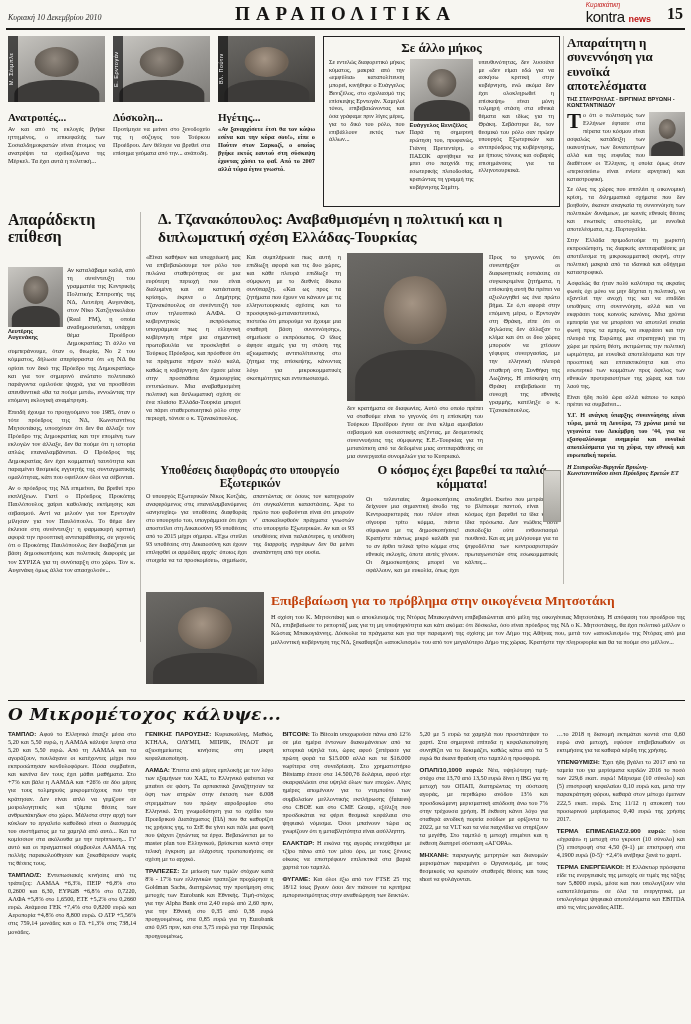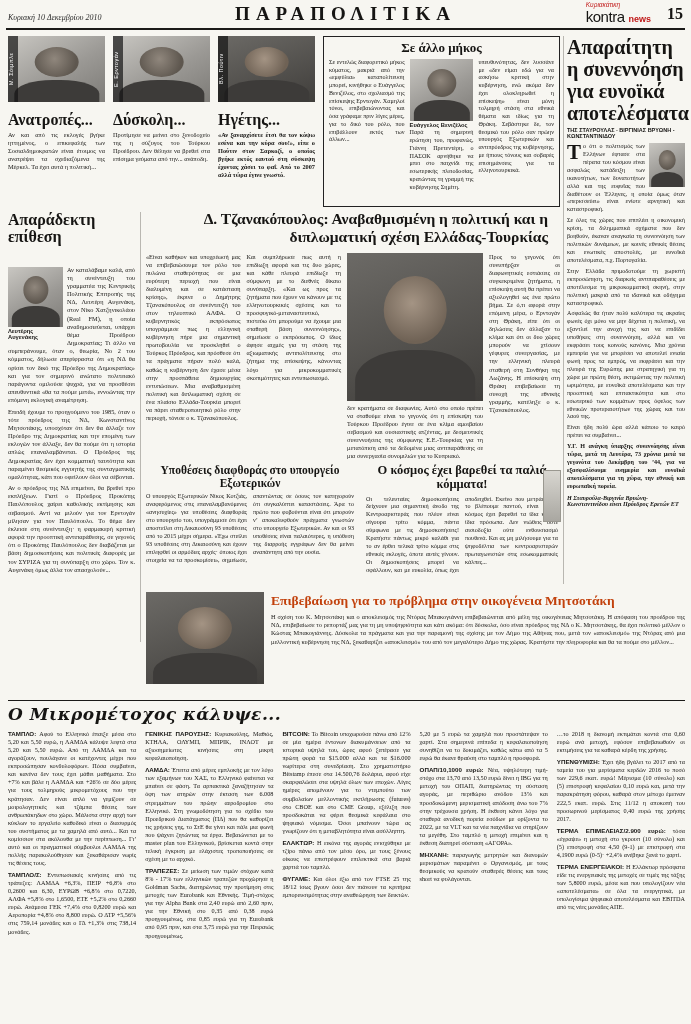--- a/index.html
+++ b/index.html
@@ -28,56 +28,56 @@
   .photo.dark{background:linear-gradient(160deg,#6c6a66,#403e3b)}
   .photo.dark::before{background:radial-gradient(circle at 45% 40%,#a49484,#6f6255 72%)}
   .vlabel{position:absolute;left:0;top:0;bottom:0;width:10px;background:rgba(20,20,20,.7);
           color:#fff;font-size:5.5px;font-family:"Liberation Sans",sans-serif;
           writing-mode:vertical-rl;transform:rotate(180deg);text-align:center;z-index:2;letter-spacing:.5px}
   .caption{font-size:5.8px;font-weight:bold;font-family:"Liberation Sans",sans-serif;margin-top:1px}
 
   
   .titem{position:absolute;top:36px;width:97px}
   .titem .photo{height:66px;margin-bottom:3px}
-  .titem h3{font-size:16px;font-weight:bold;margin:9px 0 2px}
+  .titem h3{font-size:11px;font-weight:bold;margin:9px 0 2px}
   .titem p{font-size:6.3px;line-height:1.28;text-align:justify}
   .titem.boldbody p{font-weight:bold}
 
   .mikos{position:absolute;left:323px;top:36px;width:237px;height:171px;border:1px solid #222;
          padding:3px 5px;background:#f7f6f1}
   .mikos h3{text-align:center;font-size:13px;font-weight:bold;margin-bottom:3px}
   .mikos .mcols{display:flex;gap:5px}
   .mikos .mc{font-size:6.1px;line-height:1.27;text-align:justify}
   .mikos .mc1{width:78px}
   .mikos .mc2{width:66px}
   .mikos .mc2 .photo{height:62px}
   .mikos .mc3{width:78px}
 
   
   .rart{position:absolute;left:567px;top:36px;width:118px}
-  .rart h2{font-size:20px;font-weight:bold;line-height:1.1;margin-bottom:3px}
+  .rart h2{font-size:13px;font-weight:bold;line-height:1.1;margin-bottom:3px}
   .rart .byline{font-size:5.5px;font-weight:bold;font-family:"Liberation Sans",sans-serif;margin:2px 0 4px}
   .rart .rphoto{float:right;width:36px;height:44px;margin:0 0 2px 4px}
   .rart .body p{font-size:6.1px;line-height:1.3;text-align:justify;margin-bottom:3px}
   .rart .dc{float:left;font-size:21px;line-height:.8;font-weight:bold;margin:1px 2px 0 0}
   .rart .ps{font-weight:bold}
   .rart .credit{font-size:6.1px;font-style:italic;font-weight:bold;margin-top:4px}
 
   
   .lart{position:absolute;left:8px;top:212px;width:127px}
   .lart h2{font-size:16px;font-weight:bold;line-height:1.05;margin-bottom:20px}
   .lart .pwrap{float:left;width:55px;margin:1px 4px 2px 0}
   .lart .pwrap .photo{width:55px;height:60px}
   .lart p{font-size:6.3px;line-height:1.3;text-align:justify;margin-bottom:3px}
 
   .vrule{position:absolute;width:1px;background:#b9b7b1}
 
   
   .cart{position:absolute;left:146px;top:208px;width:414px}
-  .cart h1{font-size:15.5px;font-weight:bold;text-align:right;line-height:1.15;margin:2px 12px 7px}
+  .cart h1{font-size:15.5px;font-weight:bold;text-align:left;line-height:1.15;margin:2px 12px 7px}
   .cart .ccols{display:flex;gap:6px}
   .cart .cc{font-size:6.2px;line-height:1.3;text-align:justify}
   .cc.c1{width:96px}.cc.c2{width:96px}
   .cc.c3{width:136px}.cc.c3 .photo{width:136px;height:148px;margin-bottom:3px}
   .cc.c4{width:72px}
 
   
   .sub{position:absolute;top:464px}
   .sub h3{font-size:11.5px;font-weight:bold;text-align:center;line-height:1.1;margin-bottom:4px}
   .sub .body{font-size:6.1px;line-height:1.3;text-align:justify;column-count:2;column-gap:6px}

